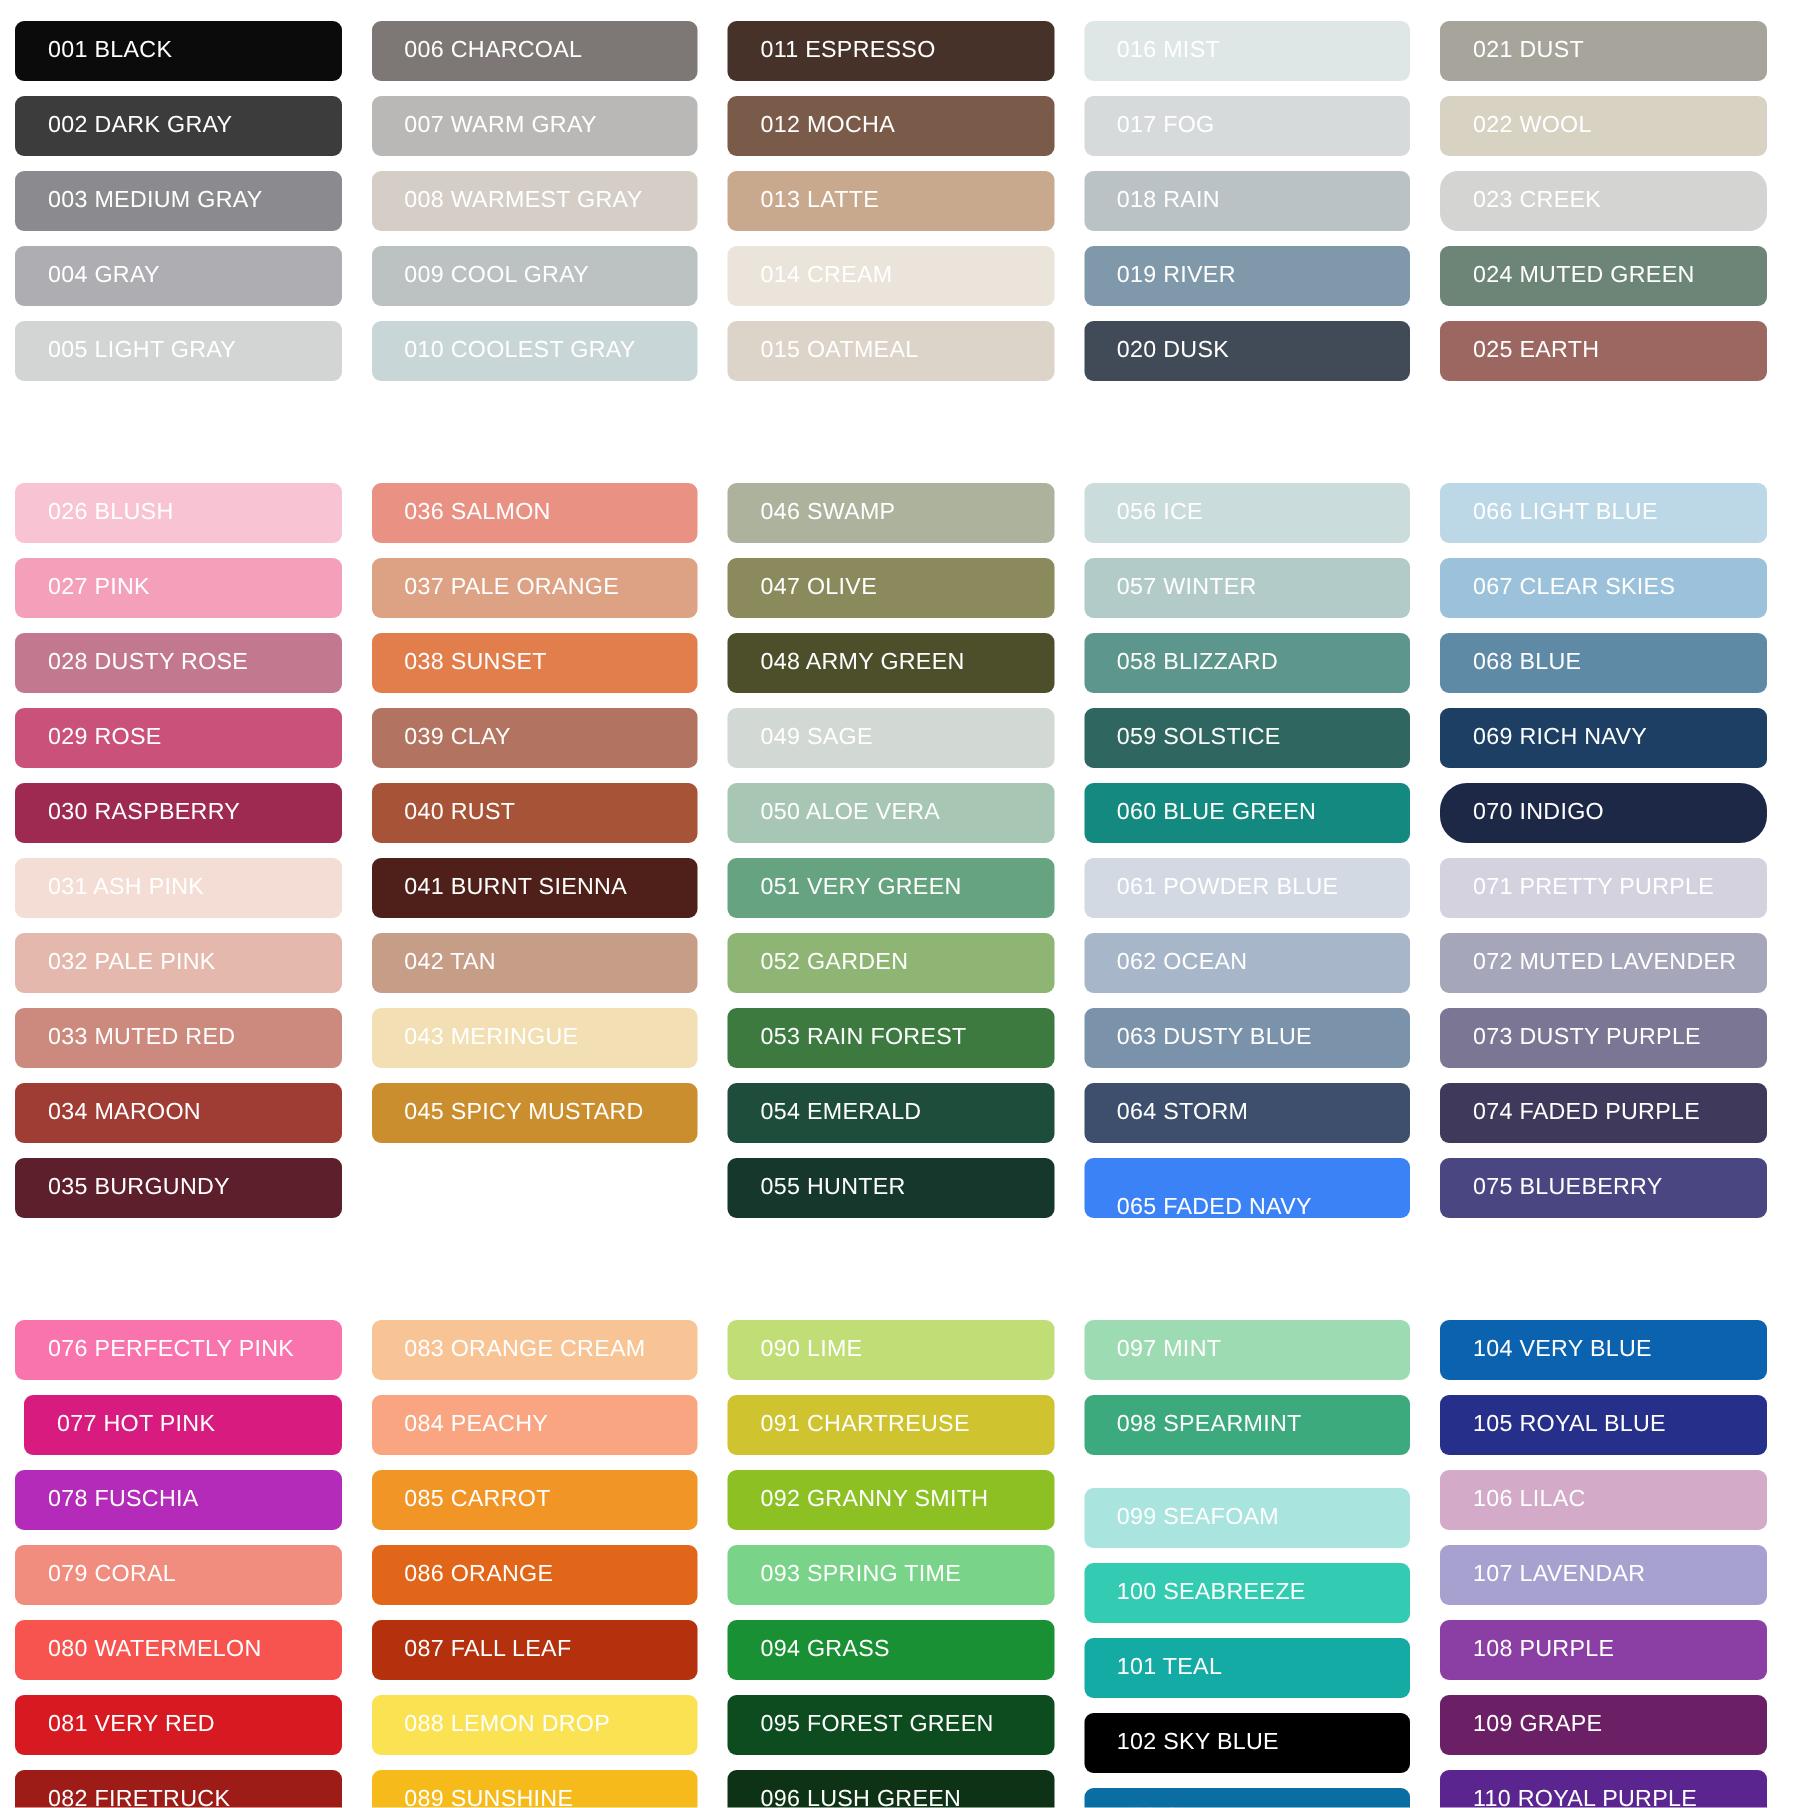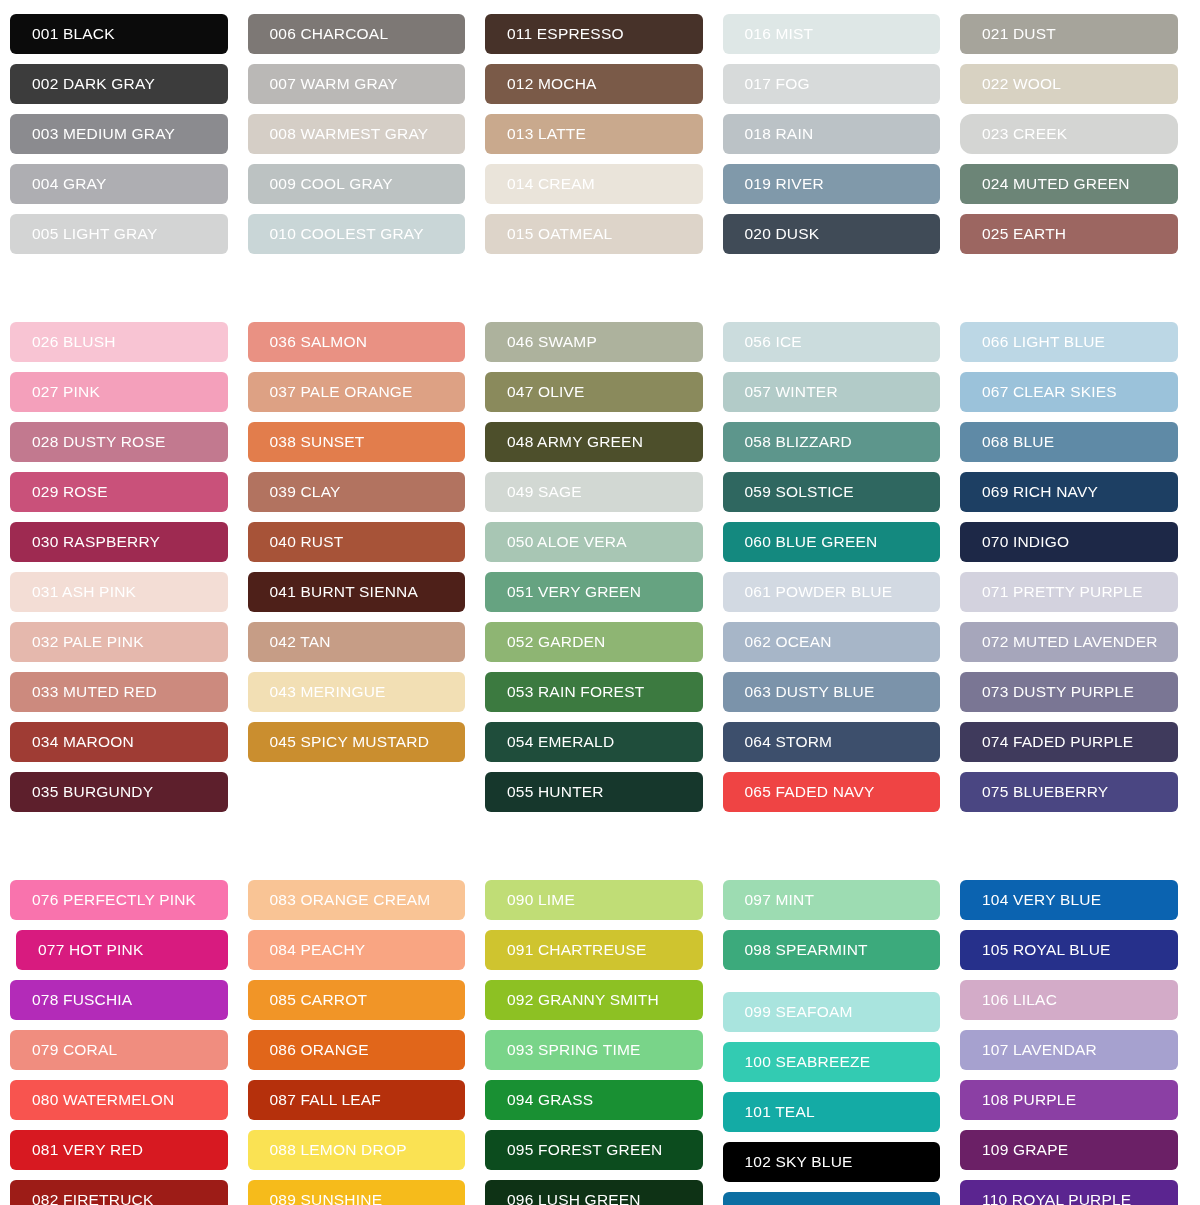--- a/index.html
+++ b/index.html
@@ -265,38 +265,38 @@
         </div>
         <div class="swatch" style="background: rgb(167, 182, 200);">
           <span class="swatch-label lbl-light">062 OCEAN</span>
         </div>
         <div class="swatch" style="background: rgb(123, 147, 170);">
           <span class="swatch-label lbl-light">063 DUSTY BLUE</span>
         </div>
         <div class="swatch" style="background: rgb(61, 79, 108);">
           <span class="swatch-label lbl-light">064 STORM</span>
         </div>
-        <div class="swatch" style="background: #ef4444;">
+        <div class="swatch" style="background: #3b82f6; align-items: flex-end;">
           <span class="swatch-label lbl-light">065 FADED NAVY</span>
         </div>
       </div>
       <div class="palette-column">
         <div class="swatch" style="background: rgb(188, 215, 229);">
           <span class="swatch-label lbl-light">066 LIGHT BLUE</span>
         </div>
         <div class="swatch" style="background: rgb(155, 194, 218);">
           <span class="swatch-label lbl-light">067 CLEAR SKIES</span>
         </div>
         <div class="swatch" style="background: rgb(95, 138, 166);">
           <span class="swatch-label lbl-light">068 BLUE</span>
         </div>
         <div class="swatch" style="background: rgb(29, 63, 99);">
           <span class="swatch-label lbl-light">069 RICH NAVY</span>
         </div>
-        <div class="swatch" style="background: rgb(29, 40, 71);">
+        <div class="swatch" style="background: rgb(29, 40, 71); border-radius: 18px;">
           <span class="swatch-label lbl-light">070 INDIGO</span>
         </div>
         <div class="swatch" style="background: rgb(211, 210, 222);">
           <span class="swatch-label lbl-light">071 PRETTY PURPLE</span>
         </div>
         <div class="swatch" style="background: rgb(166, 166, 187);">
           <span class="swatch-label lbl-light">072 MUTED LAVENDER</span>
         </div>
         <div class="swatch" style="background: rgb(122, 118, 148);">
           <span class="swatch-label lbl-light">073 DUSTY PURPLE</span>

